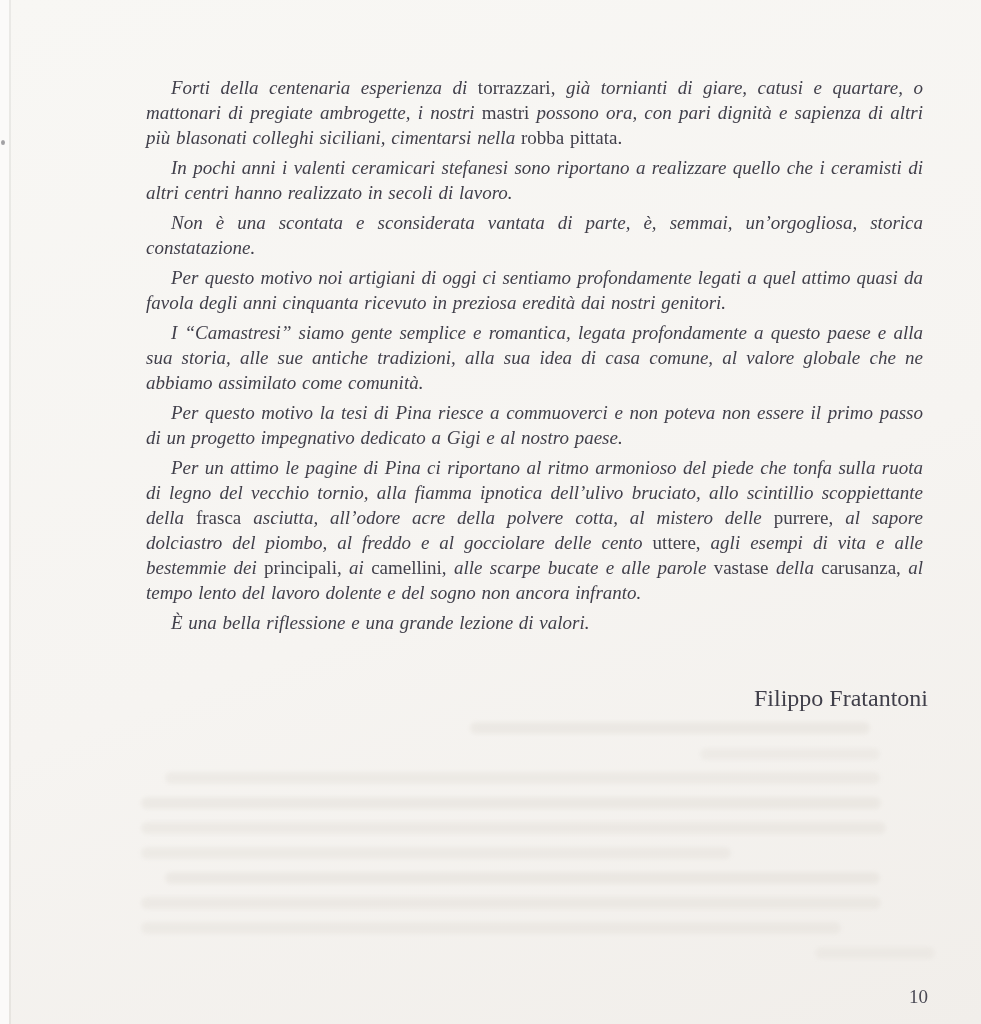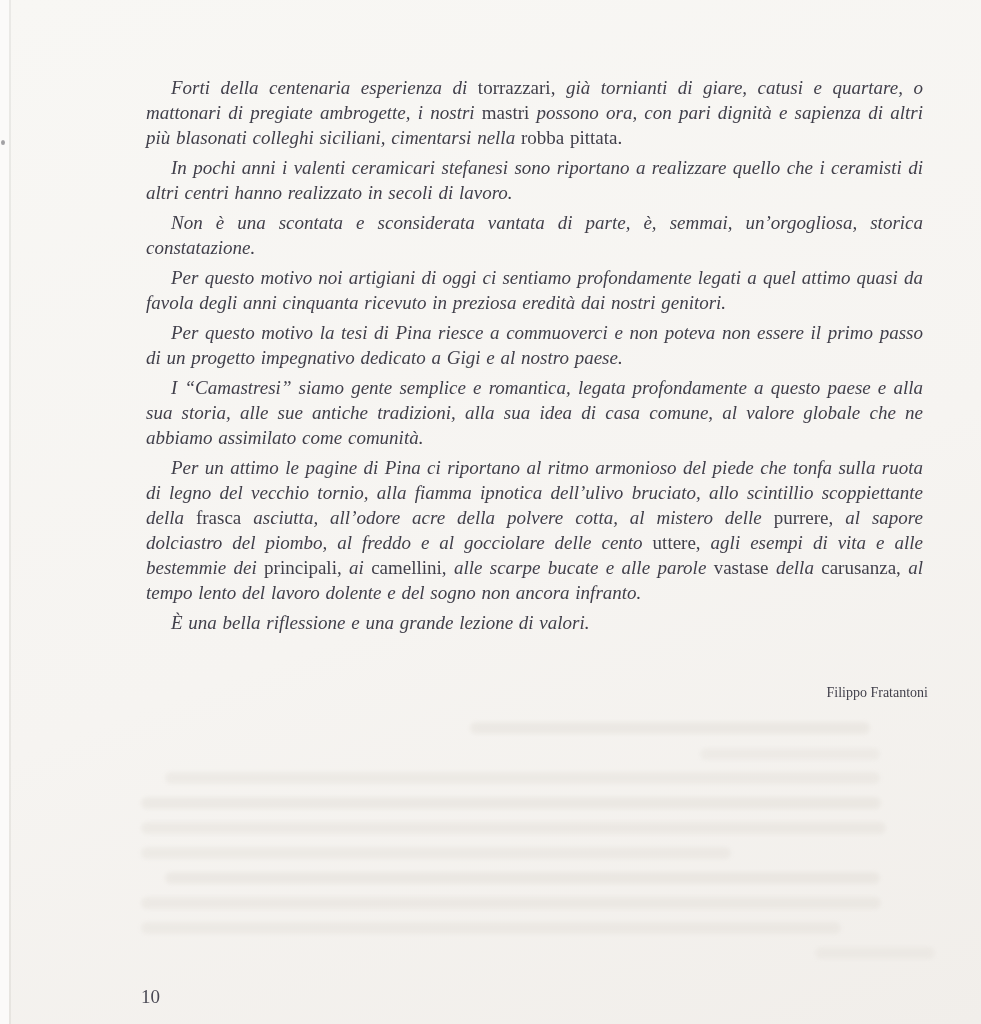--- a/index.html
+++ b/index.html
@@ -41,26 +41,26 @@
     font-size: 19px; line-height: 25px;
     color: var(--ink, #403f4a);
     text-align: justify;
     word-spacing: 1px;
   }
   .para { margin: 5px; text-indent: 25px; font-style: italic; }
   .para .roman { font-style: normal; }
   .para .italic { font-style: italic; }
   .signature {
     position: absolute; left: 141px; top: 685px; width: 787px;
-    text-align: right; font-size: 14px; font-style: normal;
+    text-align: right; font-size: 24px; font-style: normal;
     color: var(--ink, #403f4a);
   }
   .page-number {
     position: absolute; left: 141px; top: 986px; width: 787px;
-    text-align: left; font-size: 19px;
+    text-align: right; font-size: 19px;
     color: #4a4954;
   }
 </style>
 </head>
 <body>
 
 <div class="page">
 
   <div class="scan-edge-strip"></div>
   <div class="scan-edge-line"></div>
@@ -77,22 +77,22 @@
     <div class="ghost-line" style="top:897px;left:141px;width:740px;opacity:.28"></div>
     <div class="ghost-line" style="top:922px;left:141px;width:700px;opacity:.26"></div>
     <div class="ghost-line" style="top:947px;left:815px;width:120px;opacity:.22"></div>
   </div>
 
   <main class="text-block">
       <p class="para"><span class="italic">Forti della centenaria esperienza di </span><span class="roman">torrazzari,</span><span class="italic"> già tornianti di giare, catusi e quartare, o mattonari di pregiate ambrogette, i nostri </span><span class="roman">mastri</span><span class="italic"> possono ora, con pari dignità e sapienza di altri più blasonati colleghi siciliani, cimentarsi nella </span><span class="roman">robba pittata.</span></p>
       <p class="para"><span class="italic">In pochi anni i valenti ceramicari stefanesi sono riportano a realizzare quello che i ceramisti di altri centri hanno realizzato in secoli di lavoro.</span></p>
       <p class="para"><span class="italic">Non è una scontata e sconsiderata vantata di parte, è, semmai, un’orgogliosa, storica constatazione.</span></p>
       <p class="para"><span class="italic">Per questo motivo noi artigiani di oggi ci sentiamo profondamente legati a quel attimo quasi da favola degli anni cinquanta ricevuto in preziosa eredità dai nostri genitori.</span></p>
+      <p class="para"><span class="italic">I “Camastresi” siamo gente semplice e romantica, legata profondamente a questo paese e alla sua storia, alle sue antiche tradizioni, alla sua idea di casa comune, al valore globale che ne abbiamo assimilato come comunità.</span></p>
       <p class="para"><span class="italic">Per questo motivo la tesi di Pina riesce a commuoverci e non poteva non essere il primo passo di un progetto impegnativo dedicato a Gigi e al nostro paese.</span></p>
-      <p class="para"><span class="italic">I “Camastresi” siamo gente semplice e romantica, legata profondamente a questo paese e alla sua storia, alle sue antiche tradizioni, alla sua idea di casa comune, al valore globale che ne abbiamo assimilato come comunità.</span></p>
       <p class="para"><span class="italic">Per un attimo le pagine di Pina ci riportano al ritmo armonioso del piede che tonfa sulla ruota di legno del vecchio tornio, alla fiamma ipnotica dell’ulivo bruciato, allo scintillio scoppiettante della </span><span class="roman">frasca</span><span class="italic"> asciutta, all’odore acre della polvere cotta, al mistero delle </span><span class="roman">purrere,</span><span class="italic"> al sapore dolciastro del piombo, al freddo e al gocciolare delle cento </span><span class="roman">uttere,</span><span class="italic"> agli esempi di vita e alle bestemmie dei </span><span class="roman">principali,</span><span class="italic"> ai </span><span class="roman">camellini,</span><span class="italic"> alle scarpe bucate e alle parole </span><span class="roman">vastase</span><span class="italic"> della </span><span class="roman">carusanza,</span><span class="italic"> al tempo lento del lavoro dolente e del sogno non ancora infranto.</span></p>
       <p class="para"><span class="italic">È una bella riflessione e una grande lezione di valori.</span></p>
     </main>
 
   <div class="signature">Filippo Fratantoni</div>
 
   <div class="page-number">10</div>
 
 </div>
 

